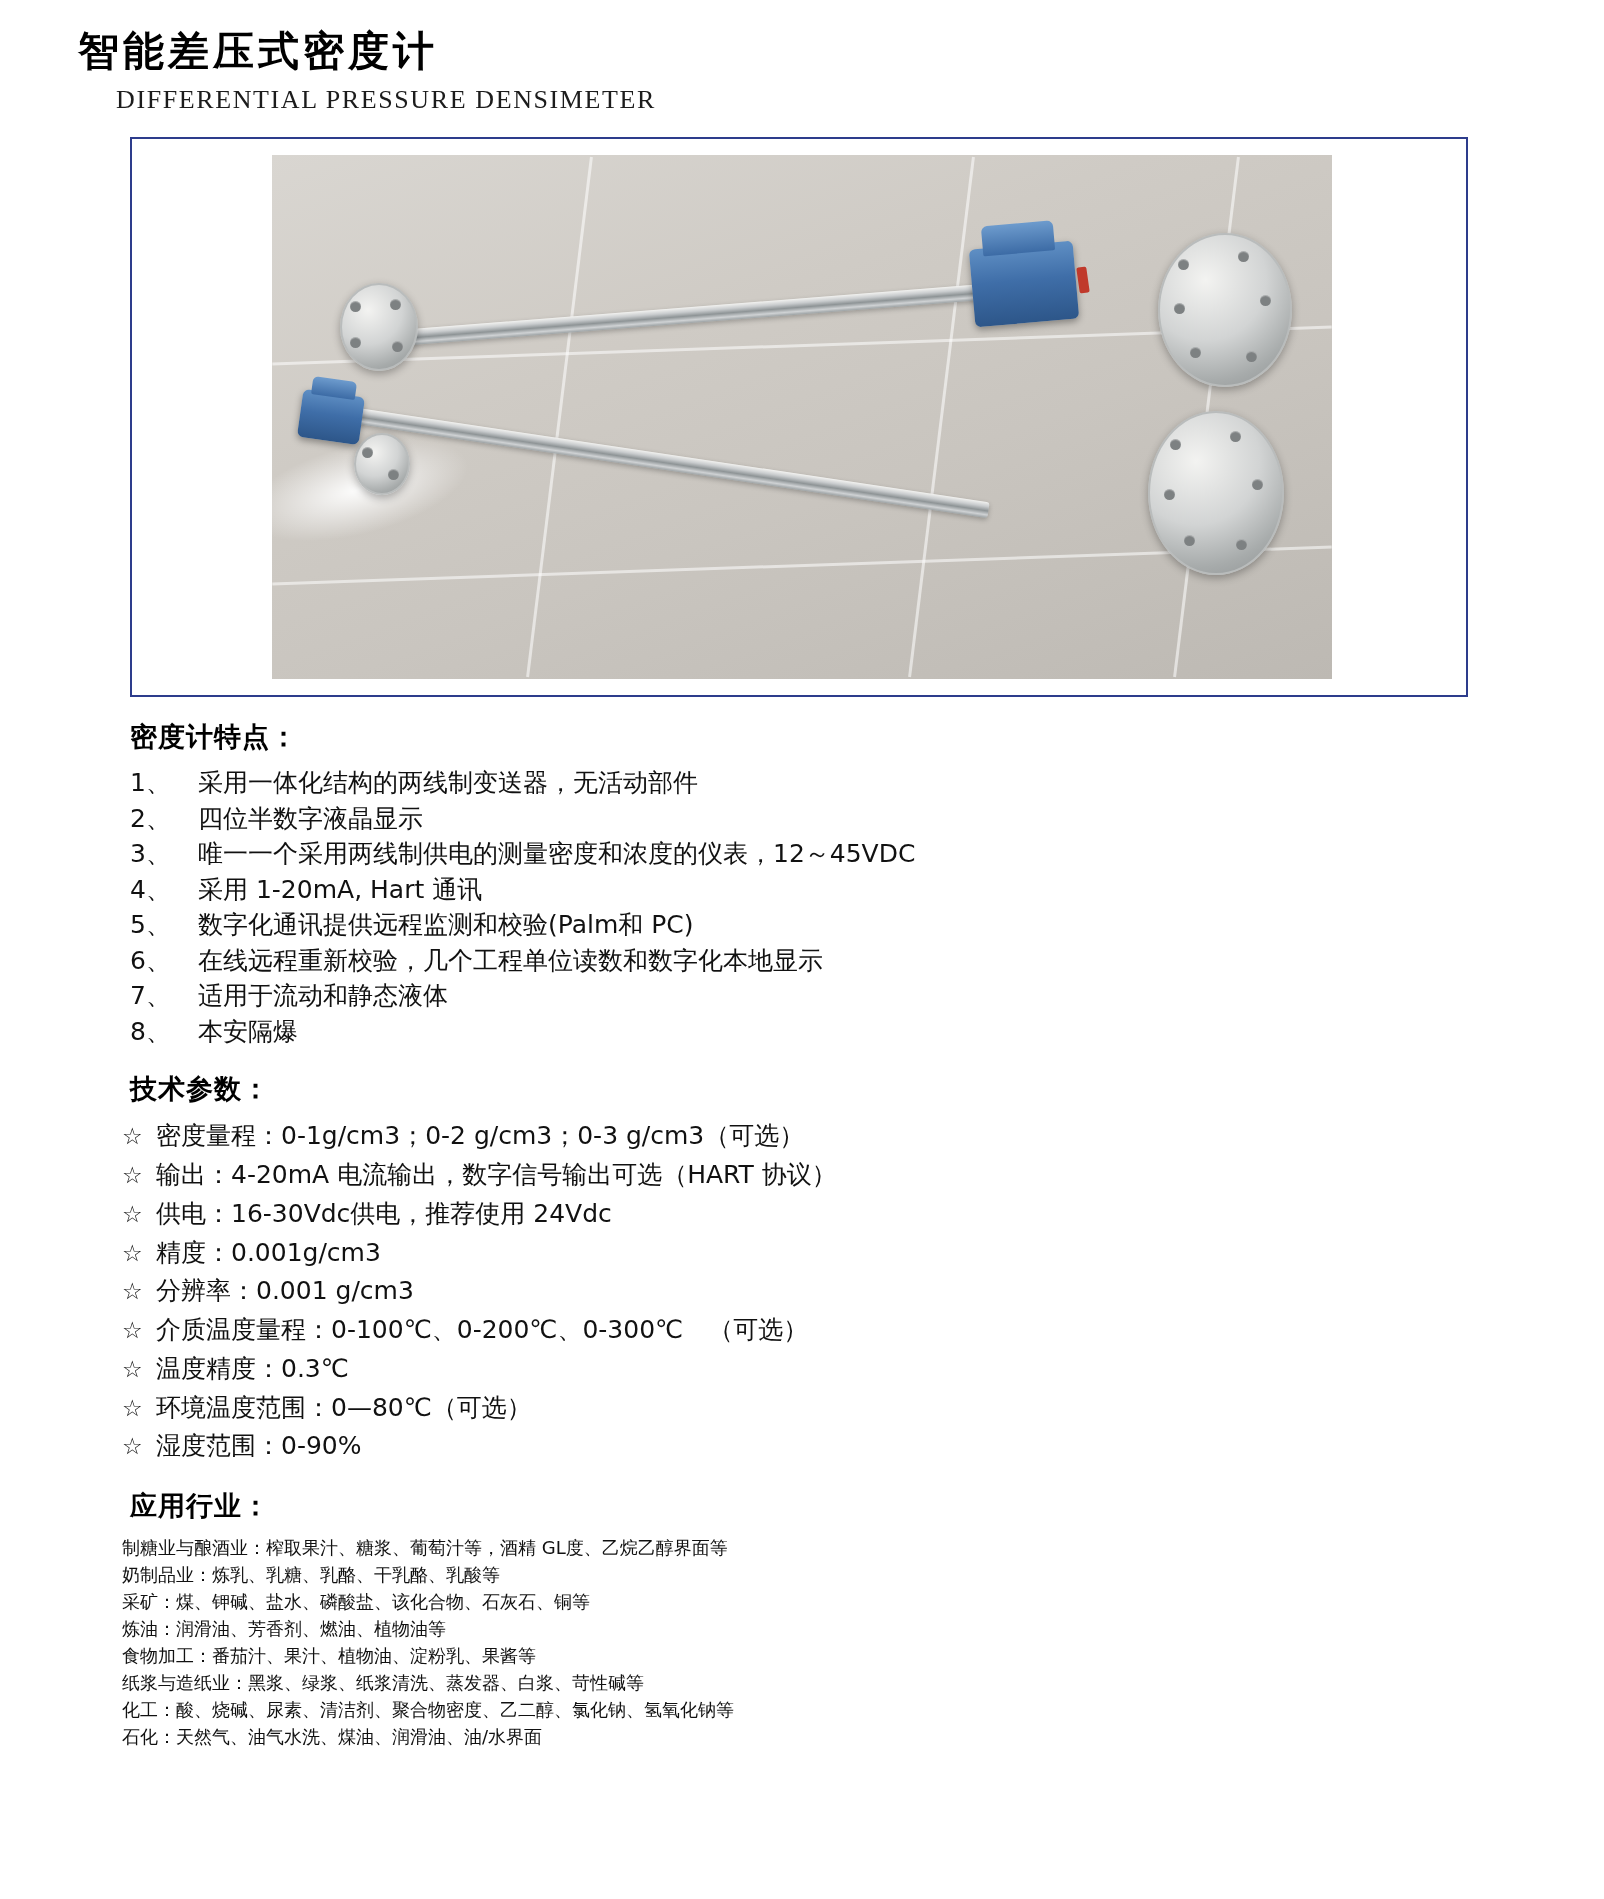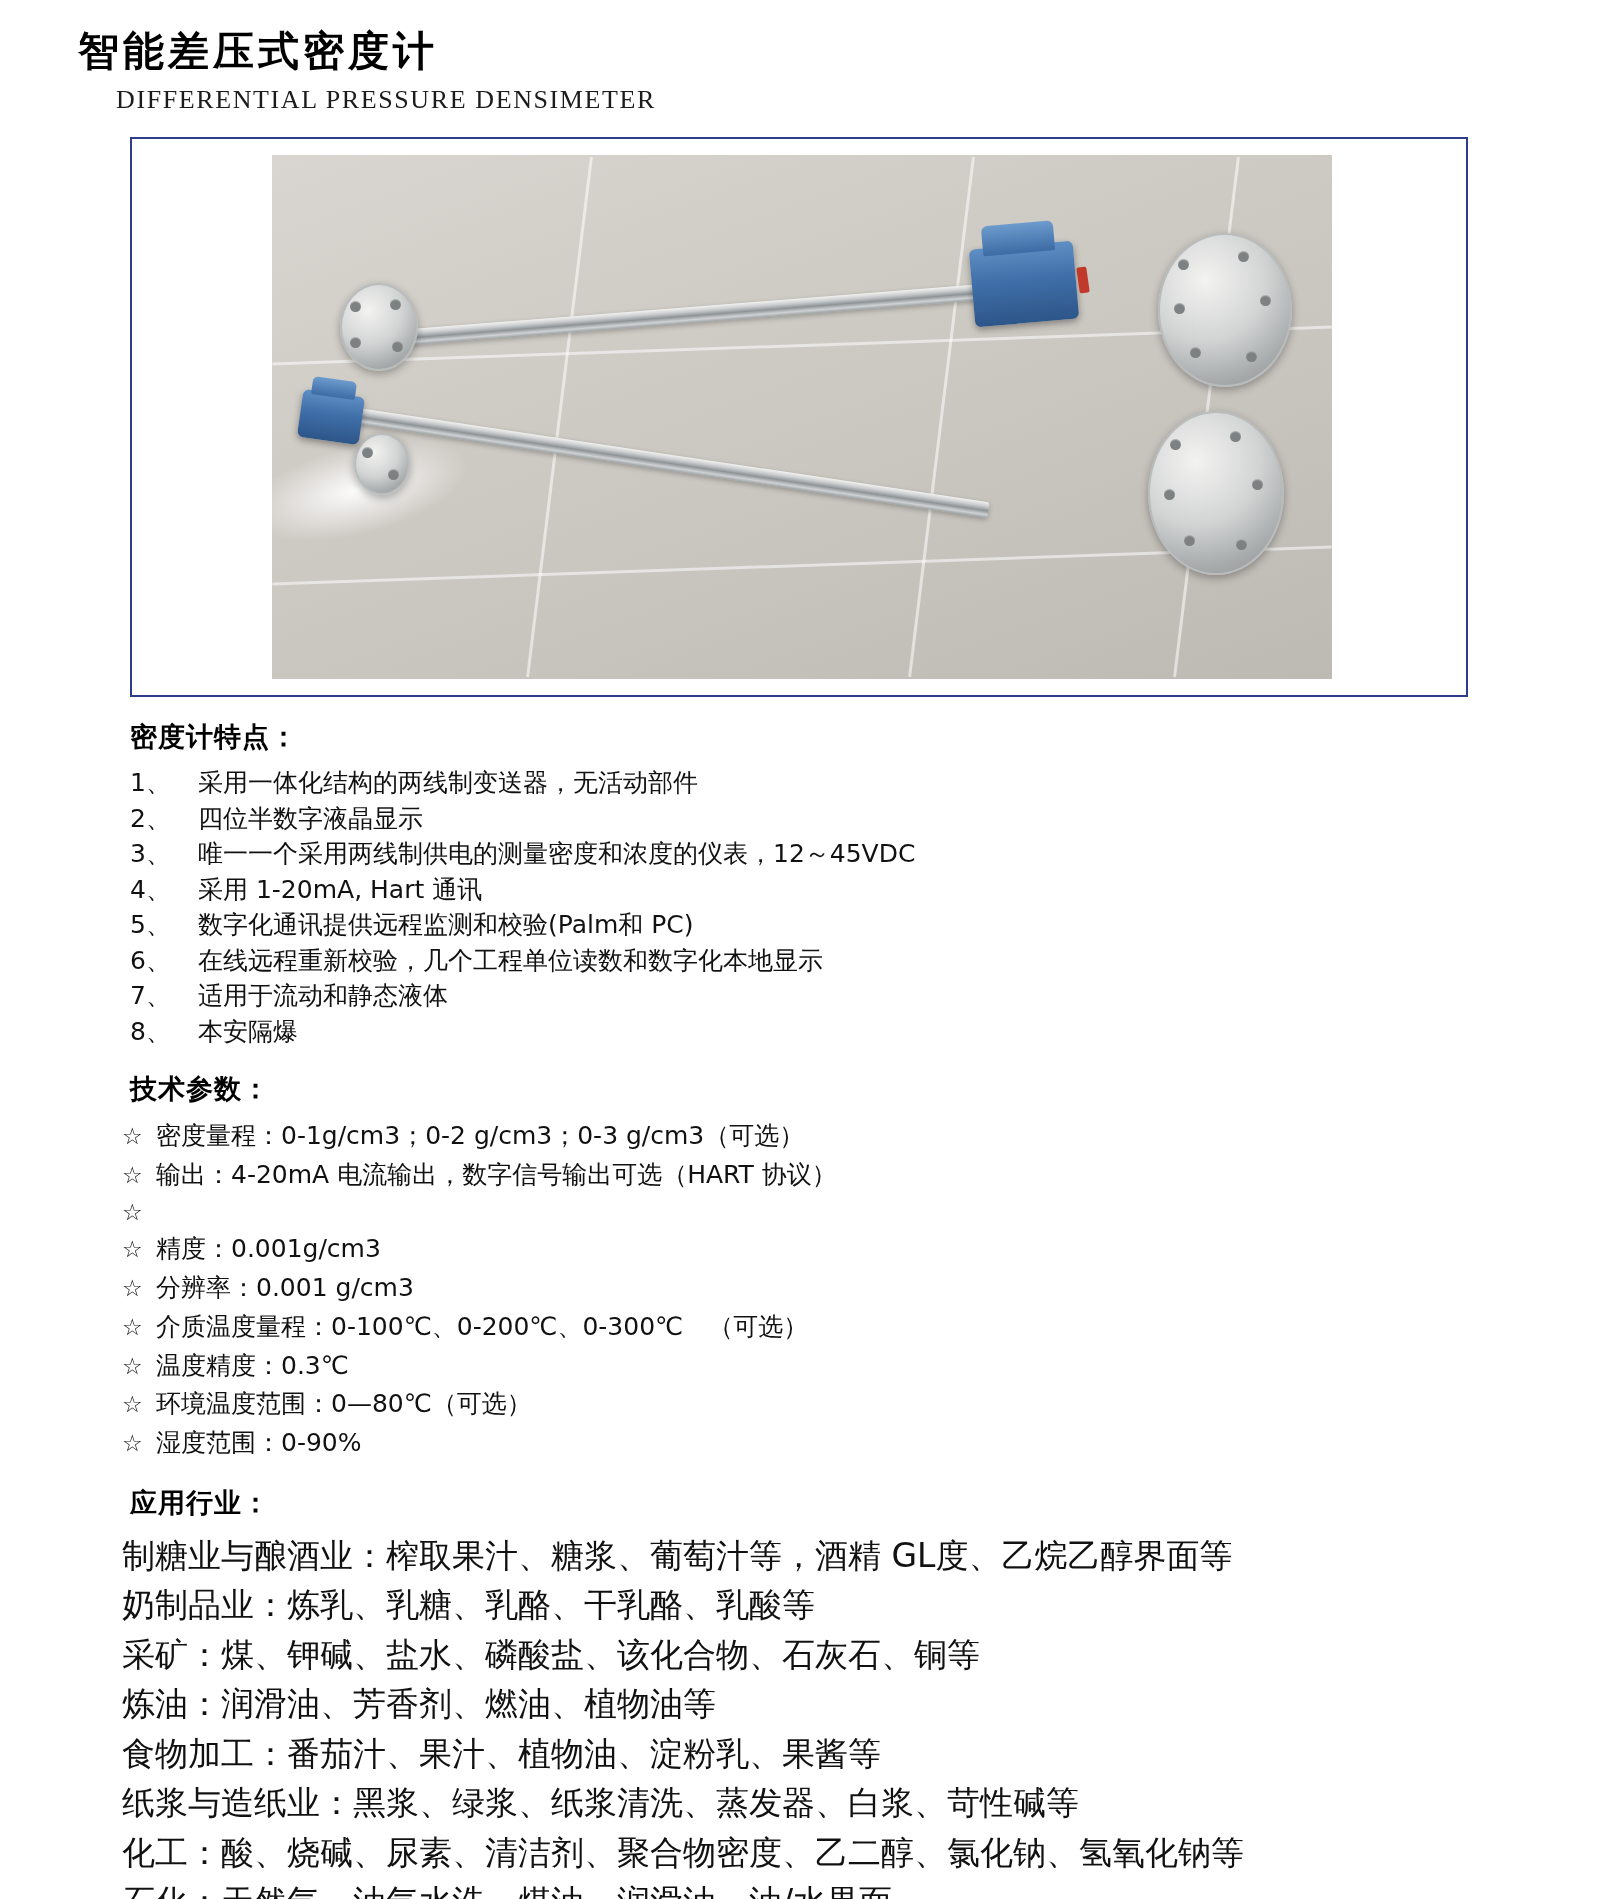--- a/index.html
+++ b/index.html
@@ -178,21 +178,21 @@
     flex: 0 0 34px;
     font-size: 23px;
   }
   .app-list {
     margin: 0 0 0 122px;
     padding: 0;
     list-style: none;
   }
   .app-list li {
     font-family: "DejaVu Sans", "Liberation Sans", sans-serif;
-    font-size: 33px;
+    font-size: 18px;
     line-height: 1.5;
     color: #111;
   }
 </style>
 </head>
 <body>
 
 <div class="page">
 
   <div class="title-block">
@@ -289,20 +289,21 @@
     <li>
         <span class="star">☆</span>
         <span>密度量程：0-1g/cm3；0-2 g/cm3；0-3 g/cm3（可选）</span>
       </li>
     <li>
         <span class="star">☆</span>
         <span>输出：4-20mA 电流输出，数字信号输出可选（HART 协议）</span>
       </li>
     <li>
         <span class="star">☆</span>
+        <span>供电：16-30Vdc供电，推荐使用 24Vdc</span>
       </li>
     <li>
         <span class="star">☆</span>
         <span>精度：0.001g/cm3</span>
       </li>
     <li>
         <span class="star">☆</span>
         <span>分辨率：0.001 g/cm3</span>
       </li>
     <li>

